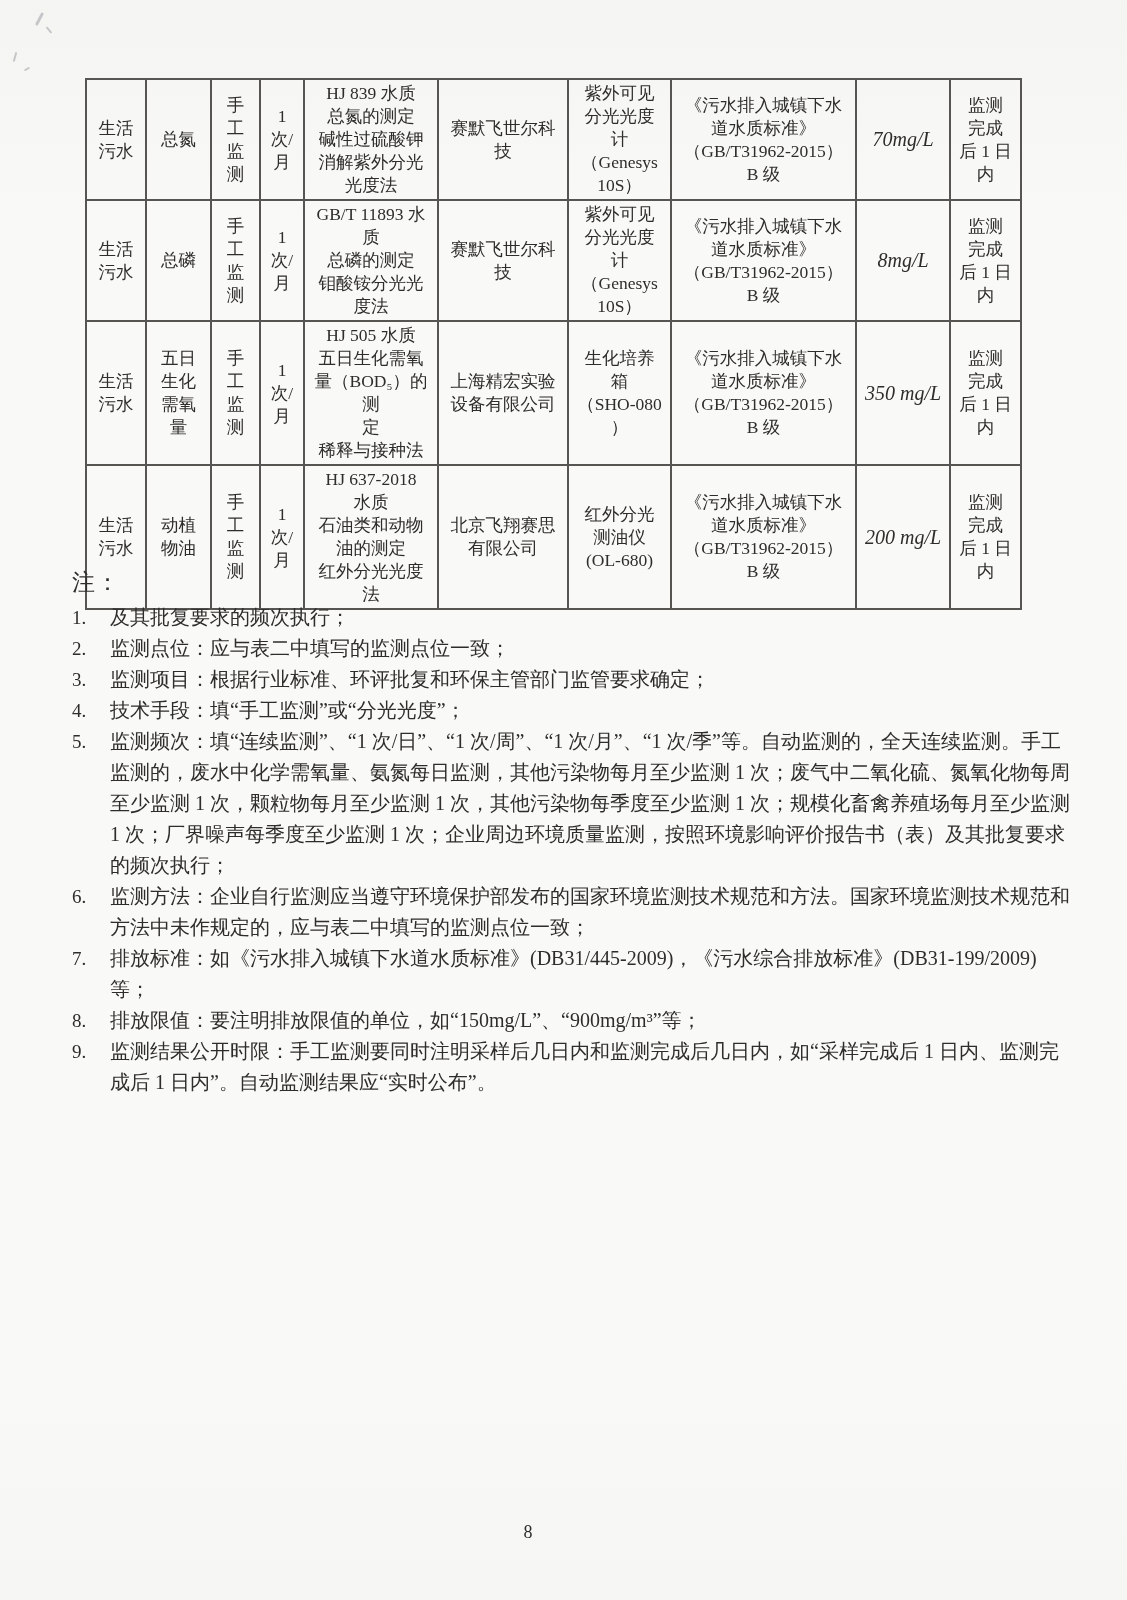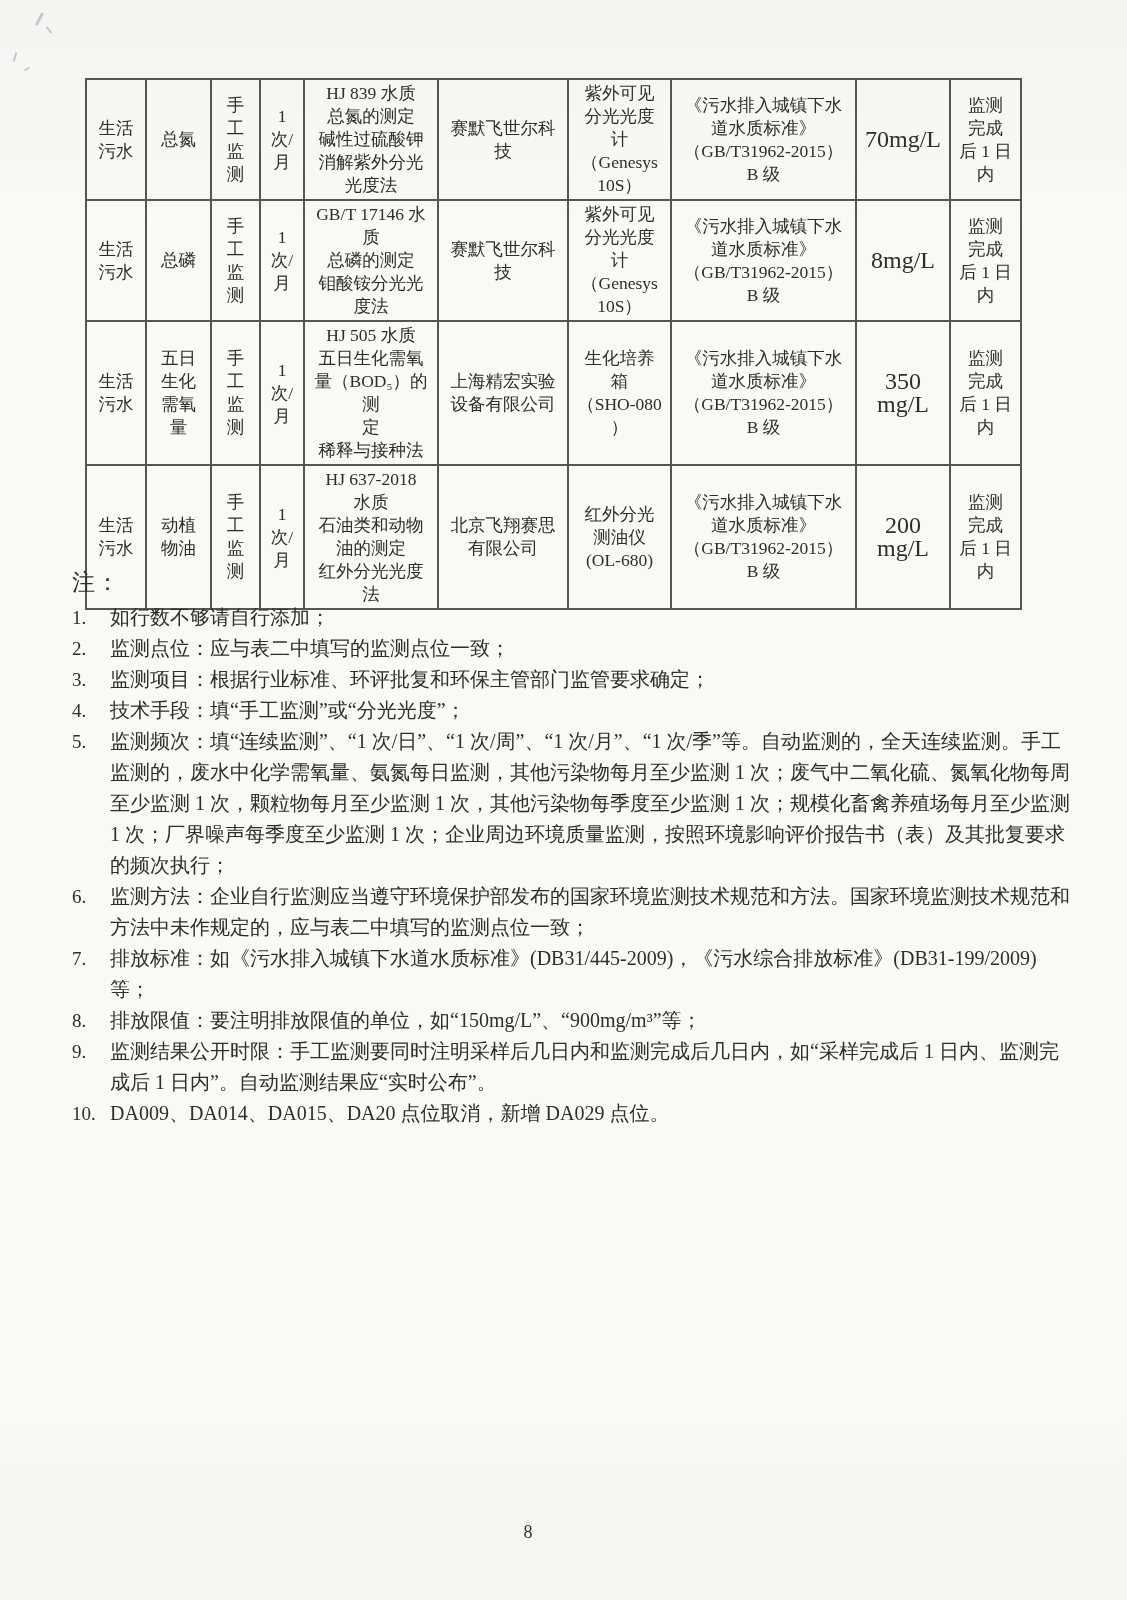--- a/index.html
+++ b/index.html
@@ -26,21 +26,21 @@
   }
   .doc-table td{
     border:2px solid #565552;
     text-align:center;vertical-align:middle;
     white-space:pre-line;
     font-size:17.5px;line-height:23px;
     padding:2px 1px;
     overflow:hidden;
   }
   tr.r1{height:118px;} tr.r2{height:117px;} tr.r3{height:124px;} tr.r4{height:126px;}
-  td.limit{font-size:24px;}
+  td.limit{font-size:20px;font-style:italic;}
 
   .notes{
     position:absolute;left:72px;top:566px;width:998px;
     font-size:20px;line-height:31px;
   }
   .notes-title{font-size:23px;line-height:34px;letter-spacing:1px;margin-bottom:2px;}
   .note-item{display:flex;align-items:flex-start;}
   .note-num{width:38px;flex-shrink:0;font-size:19px;}
   .note-text{flex:1;}
 
@@ -108,21 +108,21 @@
       <td>生活
 污水</td>
       <td>总磷</td>
       <td>手
 工
 监
 测</td>
       <td>1
 次/
 月</td>
-      <td>GB/T 17146 水
+      <td>GB/T 11893 水
 质
 总磷的测定
 钼酸铵分光光
 度法</td>
       <td>赛默飞世尔科
 技</td>
       <td>紫外可见
 分光光度
 计
 （Genesys
@@ -206,21 +206,21 @@
 内</td>
     </tr>
   </tbody>
 </table>
 
 <div class="notes">
   <div class="notes-title">注：</div>
 
   <div class="note-item">
     <span class="note-num">1.</span>
-    <span class="note-text">如行数不够请自行添加；</span>
+    <span class="note-text">及其批复要求的频次执行；</span>
   </div>
   <div class="note-item">
     <span class="note-num">2.</span>
     <span class="note-text">监测点位：应与表二中填写的监测点位一致；</span>
   </div>
   <div class="note-item">
     <span class="note-num">3.</span>
     <span class="note-text">监测项目：根据行业标准、环评批复和环保主管部门监管要求确定；</span>
   </div>
   <div class="note-item">
@@ -240,19 +240,15 @@
     <span class="note-text">排放标准：如《污水排入城镇下水道水质标准》(DB31/445-2009)，《污水综合排放标准》(DB31-199/2009) 等；</span>
   </div>
   <div class="note-item">
     <span class="note-num">8.</span>
     <span class="note-text">排放限值：要注明排放限值的单位，如“150mg/L”、“900mg/m³”等；</span>
   </div>
   <div class="note-item">
     <span class="note-num">9.</span>
     <span class="note-text">监测结果公开时限：手工监测要同时注明采样后几日内和监测完成后几日内，如“采样完成后 1 日内、监测完成后 1 日内”。自动监测结果应“实时公布”。</span>
   </div>
-  <div class="note-item">
-    <span class="note-num">10.</span>
-    <span class="note-text">DA009、DA014、DA015、DA20 点位取消，新增 DA029 点位。</span>
-  </div>
 </div>
 
 <div class="page-number">8</div>
 
 </body></html>

